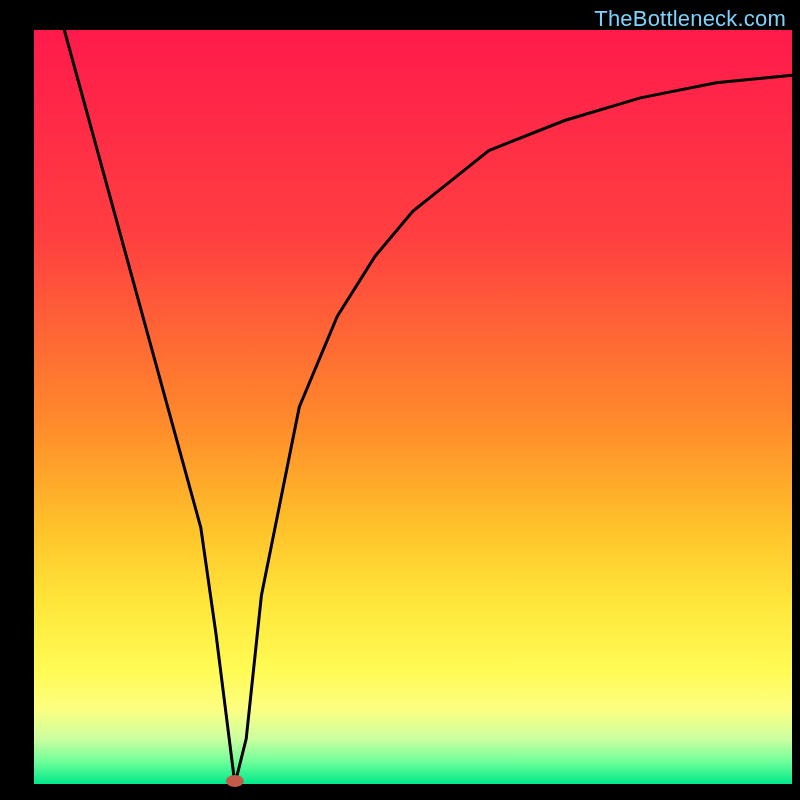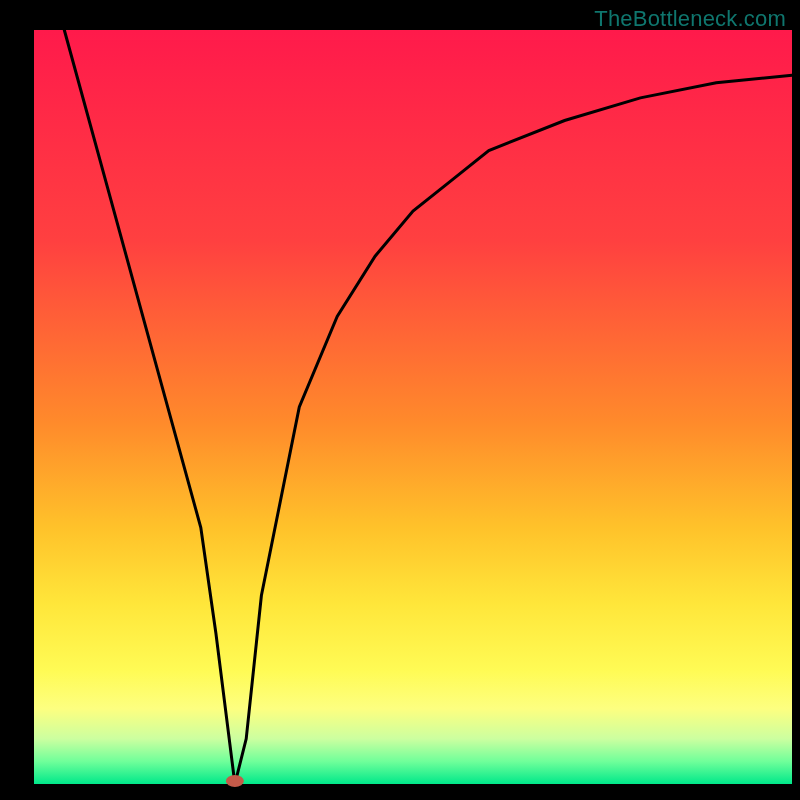--- a/index.html
+++ b/index.html
@@ -21,21 +21,21 @@
     position: absolute;
     left: 0;
     top: 0;
   }
   .watermark {
     position: absolute;
     top: 6px;
     right: 14px;
     font-family: Arial, Helvetica, sans-serif;
     font-size: 22px;
-    color: #0f766e;
+    color: #7dd3fc;
     font-weight: 500;
     letter-spacing: 0.2px;
     pointer-events: none;
   }
 </style>
 </head>
 <body>
 
 <div class="stage">
 

